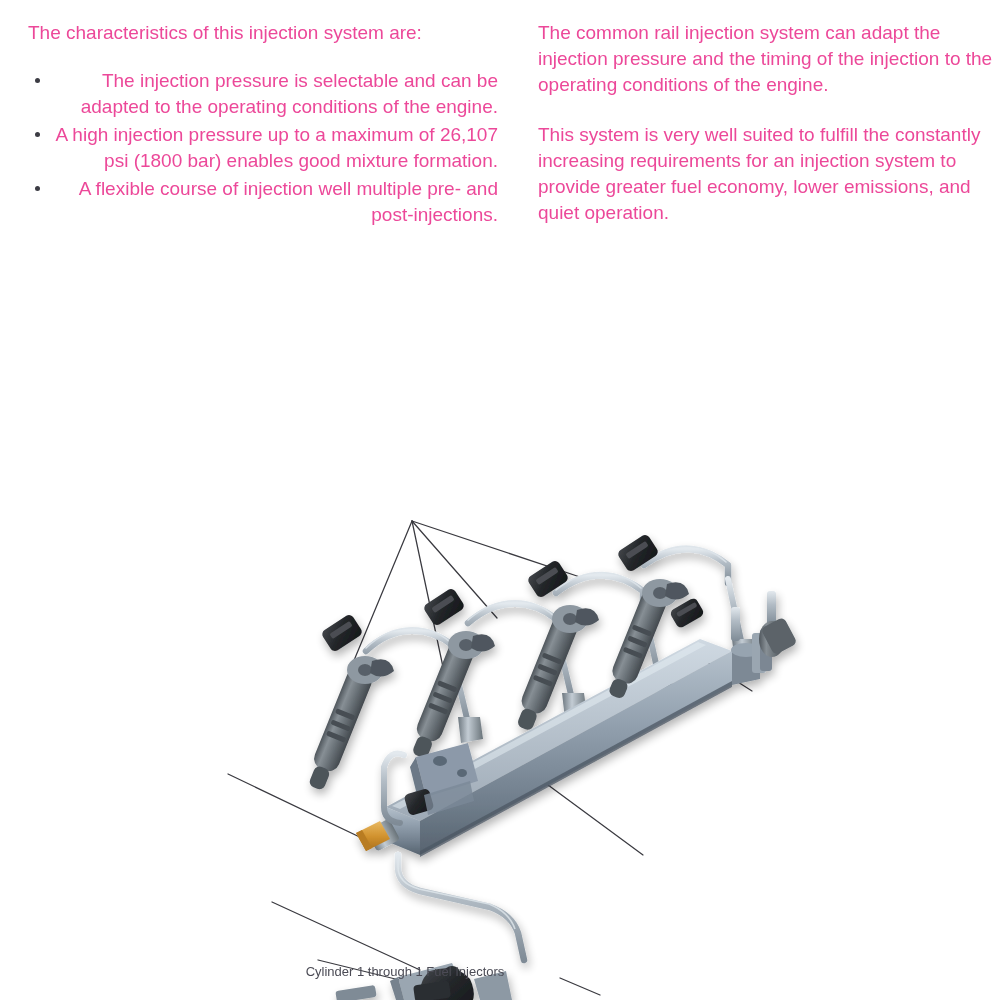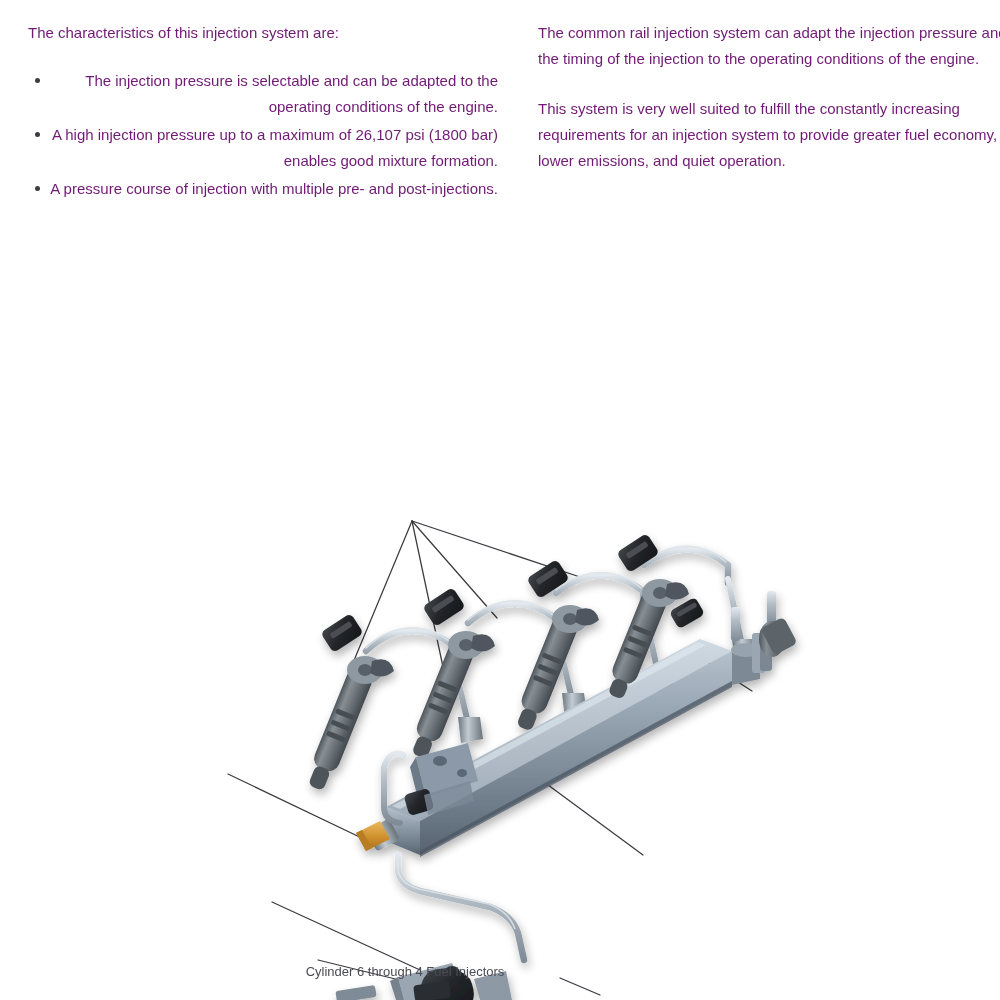--- a/index.html
+++ b/index.html
@@ -13,23 +13,23 @@
     position: relative;
     overflow: hidden;
     font-family: "Liberation Sans", sans-serif;
     color: #4b4b55;
     -webkit-font-smoothing: antialiased;
   }
 
   
   .col {
     position: absolute;
-    font-size: 15px;
+    font-size: 19px;
     line-height: 26px;
-    color: #701a75;
+    color: #ec4899;
   }
   .col-left  { left: 28px;  top: 20px; width: 470px; }
   .col-right { left: 538px; top: 20px; width: 470px; }
 
   .lead { margin: 0 0 22px 0; }
   .para { margin: 0 0 24px 0; }
   .para:last-child { margin-bottom: 0; }
 
   ul.bullets {
     margin: 0;
@@ -82,21 +82,21 @@
   #lbl-injectors { left: 273px; top: 476px; width: 264px; }
 </style>
 </head>
 <body>
 
 <div class="col col-left">
   <p class="lead">The characteristics of this injection system are:</p>
   <ul class="bullets">
     <li>The injection pressure is selectable and can be adapted to the operating conditions of the engine.</li>
     <li>A high injection pressure up to a maximum of 26,107 psi (1800 bar) enables good mixture formation.</li>
-    <li>A pressure course of injection with multiple pre- and post-injections.</li>
+    <li>A flexible course of injection well multiple pre- and post-injections.</li>
   </ul>
 </div>
 
 <div class="col col-right">
   <p class="para">The common rail injection system can adapt the injection pressure and the timing of the injection to the operating conditions of the engine.</p>
   <p class="para">This system is very well suited to fulfill the constantly increasing requirements for an injection system to provide greater fuel economy, lower emissions, and quiet operation.</p>
 </div>
 
 <div id="figure">
 
@@ -321,17 +321,17 @@
         <path d="M430,516 q26,-8 40,8 q10,22 -6,32 q-28,10 -42,-8 q-6,-20 8,-32 Z" fill="url(#blkGrad)"></path>
         <rect x="414" y="528" width="36" height="17" rx="4" fill="#2b2e32" transform="rotate(-8 432 536)"></rect>
         <polygon points="474,524 506,516 512,545 480,545" fill="#8d99a4"></polygon>
         <rect x="336" y="533" width="40" height="12" rx="3" fill="#7f8b96" transform="rotate(-9 356 539)"></rect>
       </g>
 
     </g>
   </svg>
 
   <div class="callout center" id="lbl-injectors">
-    <div>Cylinder 6 through 4 Fuel Injectors</div>
+    <div>Cylinder 1 through 1 Fuel Injectors</div>
     
   </div>
 
 </div>
 
 </body></html>

